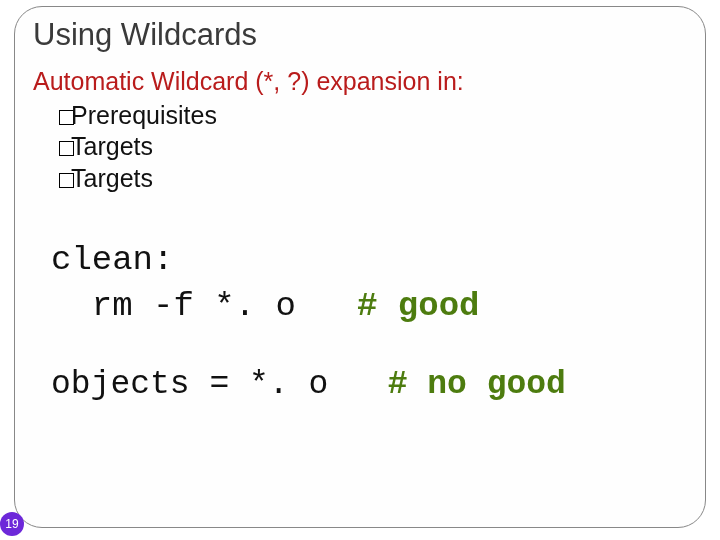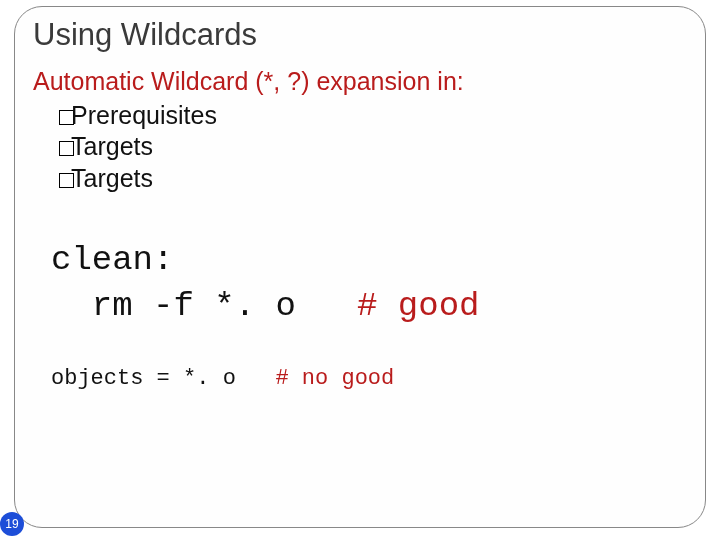--- a/index.html
+++ b/index.html
@@ -54,31 +54,31 @@
   .code-block {
     padding: 44px 0 0 18px;
     font-family: Consolas, "Courier New", monospace;
     font-size: 34px;
     color: #111;
     line-height: 1.35;
   }
   .code-block2 {
     padding: 36px 0 0 18px;
     font-family: Consolas, "Courier New", monospace;
-    font-size: 22px;
+    font-size: 33px;
     color: #111;
   }
-  .comment { color: #b91c1c; }
+  .comment { color: #4d7c0f; font-weight: bold; }
   .pagenum {
     position: absolute;
     left: 0px;
     bottom: 4px;
     width: 24px;
     height: 24px;
-    background: #1d4ed8;
+    background: #6d28d9;
     border-radius: 50%;
     color: #fff;
     font-size: 12px;
     line-height: 24px;
     text-align: center;
     font-family: Arial, sans-serif;
   }
 </style>
 </head>
 <body>

